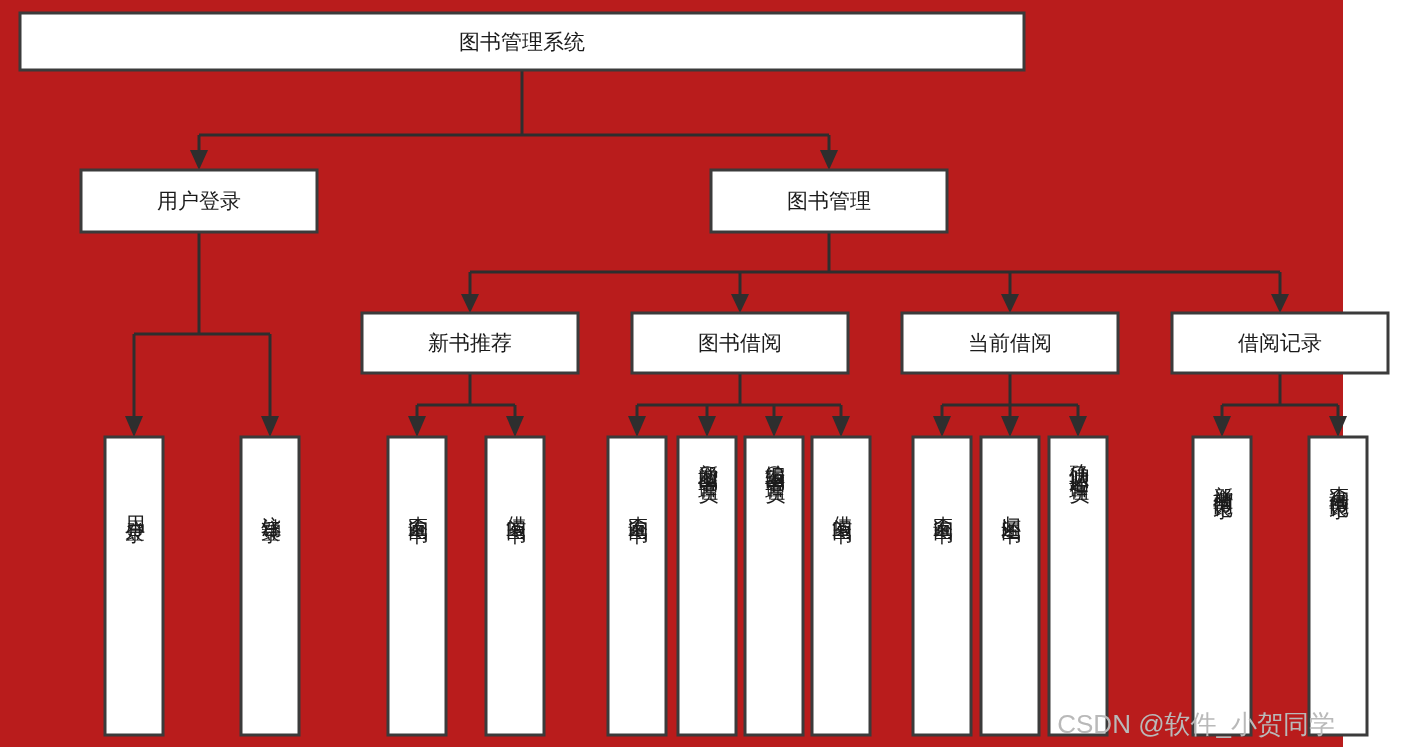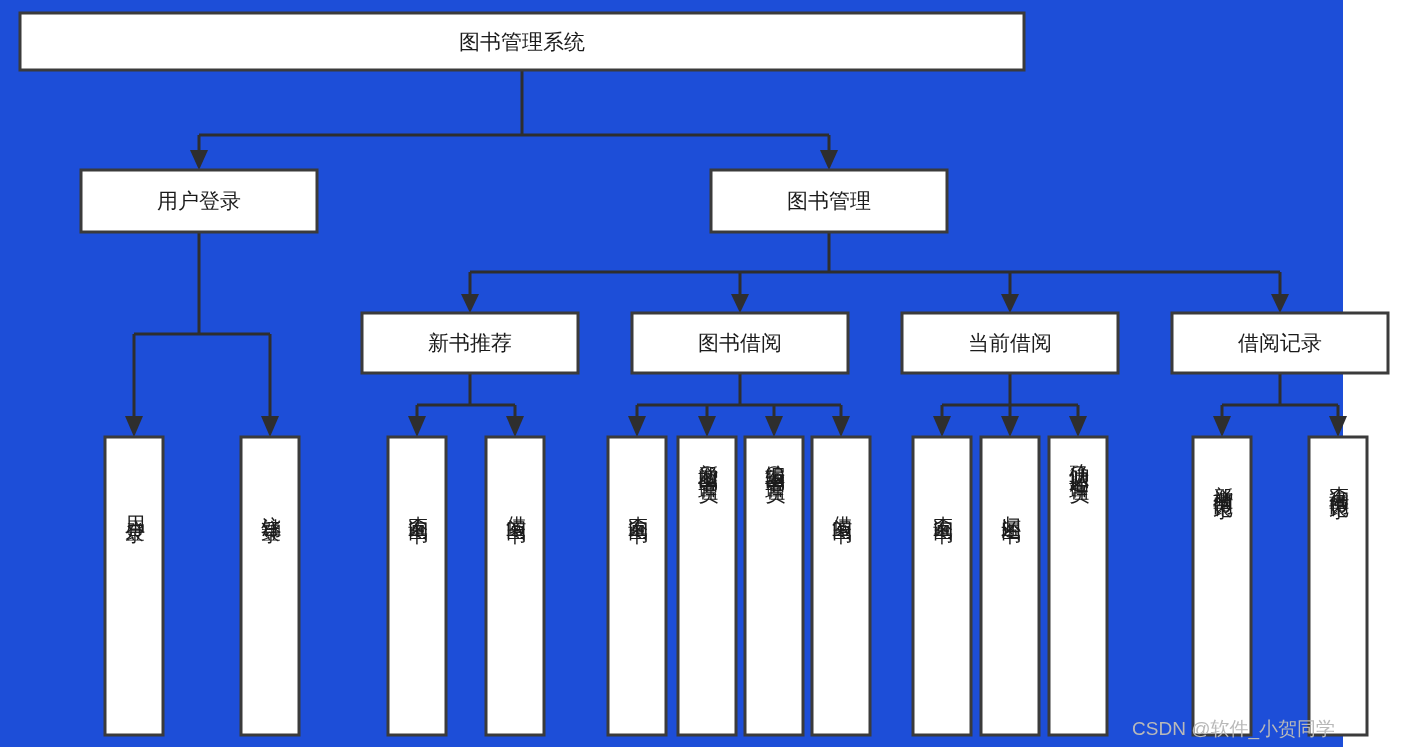--- a/index.html
+++ b/index.html
@@ -11,21 +11,21 @@
     width: 1405px;
     height: 747px;
     font-family: "Liberation Sans", "DejaVu Sans", sans-serif;
     overflow: hidden;
     position: relative;
   }
   #diagram-root {
     position: relative;
     width: 1343px;
     height: 747px;
-    background: #1d4ed8;
+    background: #b91c1c;
   }
   svg.diagram-canvas {
     position: absolute;
     left: 0;
     top: 0;
     width: 1405px;
     height: 747px;
   }
   .node-box {
     fill: #ffffff;
@@ -54,21 +54,21 @@
     fill: none;
   }
   .arrow-head {
     fill: #2e2e2e;
   }
   .watermark {
     position: absolute;
     right: 8px;
     bottom: 5px;
     font-family: "Liberation Sans", "DejaVu Sans", sans-serif;
-    font-size: 19px;
+    font-size: 26px;
     color: #b9b9b9;
     white-space: nowrap;
     user-select: none;
   }
 </style>
 </head>
 <body>
 
 <div id="diagram-root">
 

